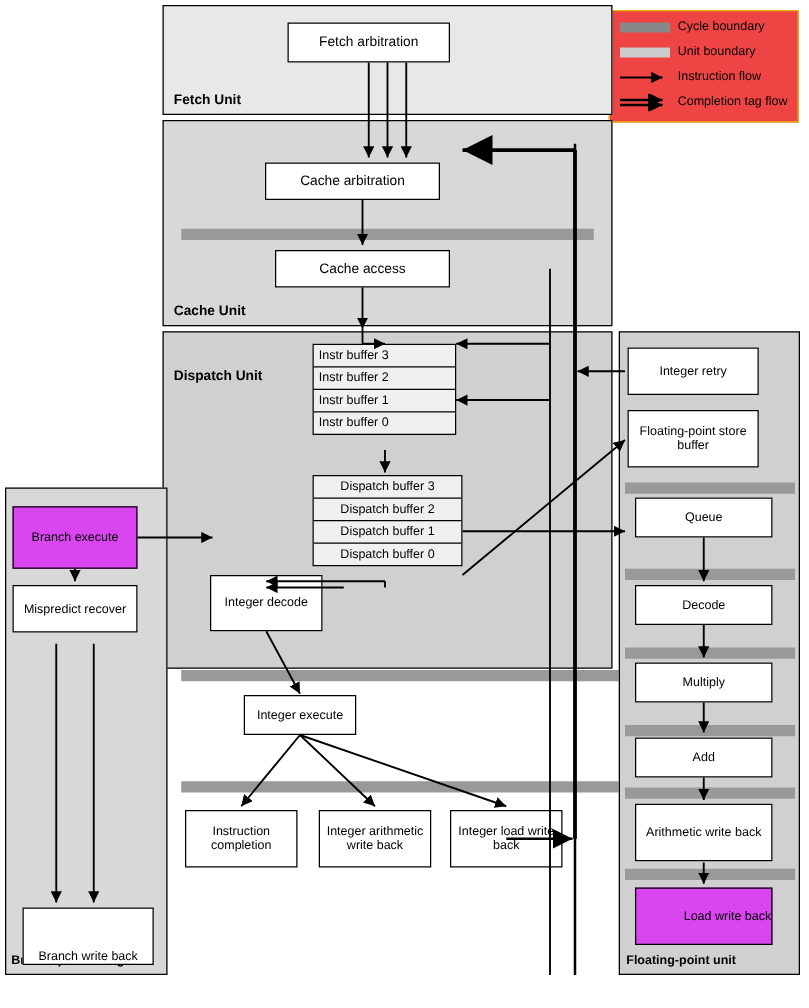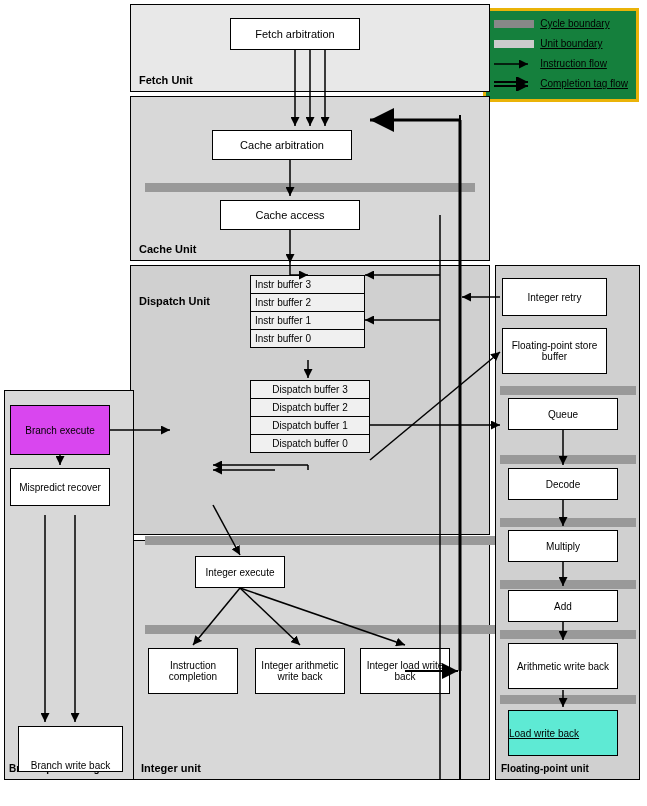--- a/index.html
+++ b/index.html
@@ -18,26 +18,25 @@
       width: 647px;
       height: 806px;
       background: #fff;
     }
 
     
     .legend {
       position: absolute;
       top: 8px;
       right: 8px;
-      border: 3px solid #eab308;
+      border: 1px solid #eab308;
       padding: 4px 8px;
-      background: #15803d;
+      background: #ef4444;
       font-size: 10px;
       line-height: 18px;
-      text-decoration: underline;
     }
     .legend-item {
       display: flex;
       align-items: center;
       gap: 6px;
       margin-bottom: 2px;
     }
     .legend-cycle {
       width: 40px;
       height: 8px;
@@ -543,27 +542,26 @@
       font-size: 10px;
       text-align: center;
     }
     .fp-load-wb-box {
       position: absolute;
       top: 710px;
       left: 508px;
       width: 110px;
       height: 46px;
       border: 1.5px solid #000;
-      background: #5eead4;
-      display: flex;
-      align-items: center;
-      justify-content: flex-start;
-      font-size: 10px;
-      text-align: center;
-      text-decoration: underline;
+      background: #d946ef;
+      display: flex;
+      align-items: center;
+      justify-content: flex-end;
+      font-size: 10px;
+      text-align: center;
     }
 
     
     .arrows-svg {
       position: absolute;
       top: 0;
       left: 0;
       width: 647px;
       height: 806px;
       pointer-events: none;
@@ -640,24 +638,24 @@
     <div class="instr-buffer-item">Instr buffer 0</div>
   </div>
 
   <div class="dispatch-buffers">
     <div class="dispatch-buffer-item">Dispatch buffer 3</div>
     <div class="dispatch-buffer-item">Dispatch buffer 2</div>
     <div class="dispatch-buffer-item">Dispatch buffer 1</div>
     <div class="dispatch-buffer-item">Dispatch buffer 0</div>
   </div>
 
-
-  <div class="integer-unit">
-    <div class="integer-unit-label">Integer unit</div>
-  </div>
+  <div class="int-decode-box">
+    <span>Integer decode</span>
+  </div>
+
   <div class="cycle-bar-2"></div>
   <div class="cycle-bar-3"></div>
 
   <div class="int-execute-box">
     <span>Integer execute</span>
   </div>
 
   <div class="instr-completion-box">
     <span>Instruction completion</span>
   </div>

